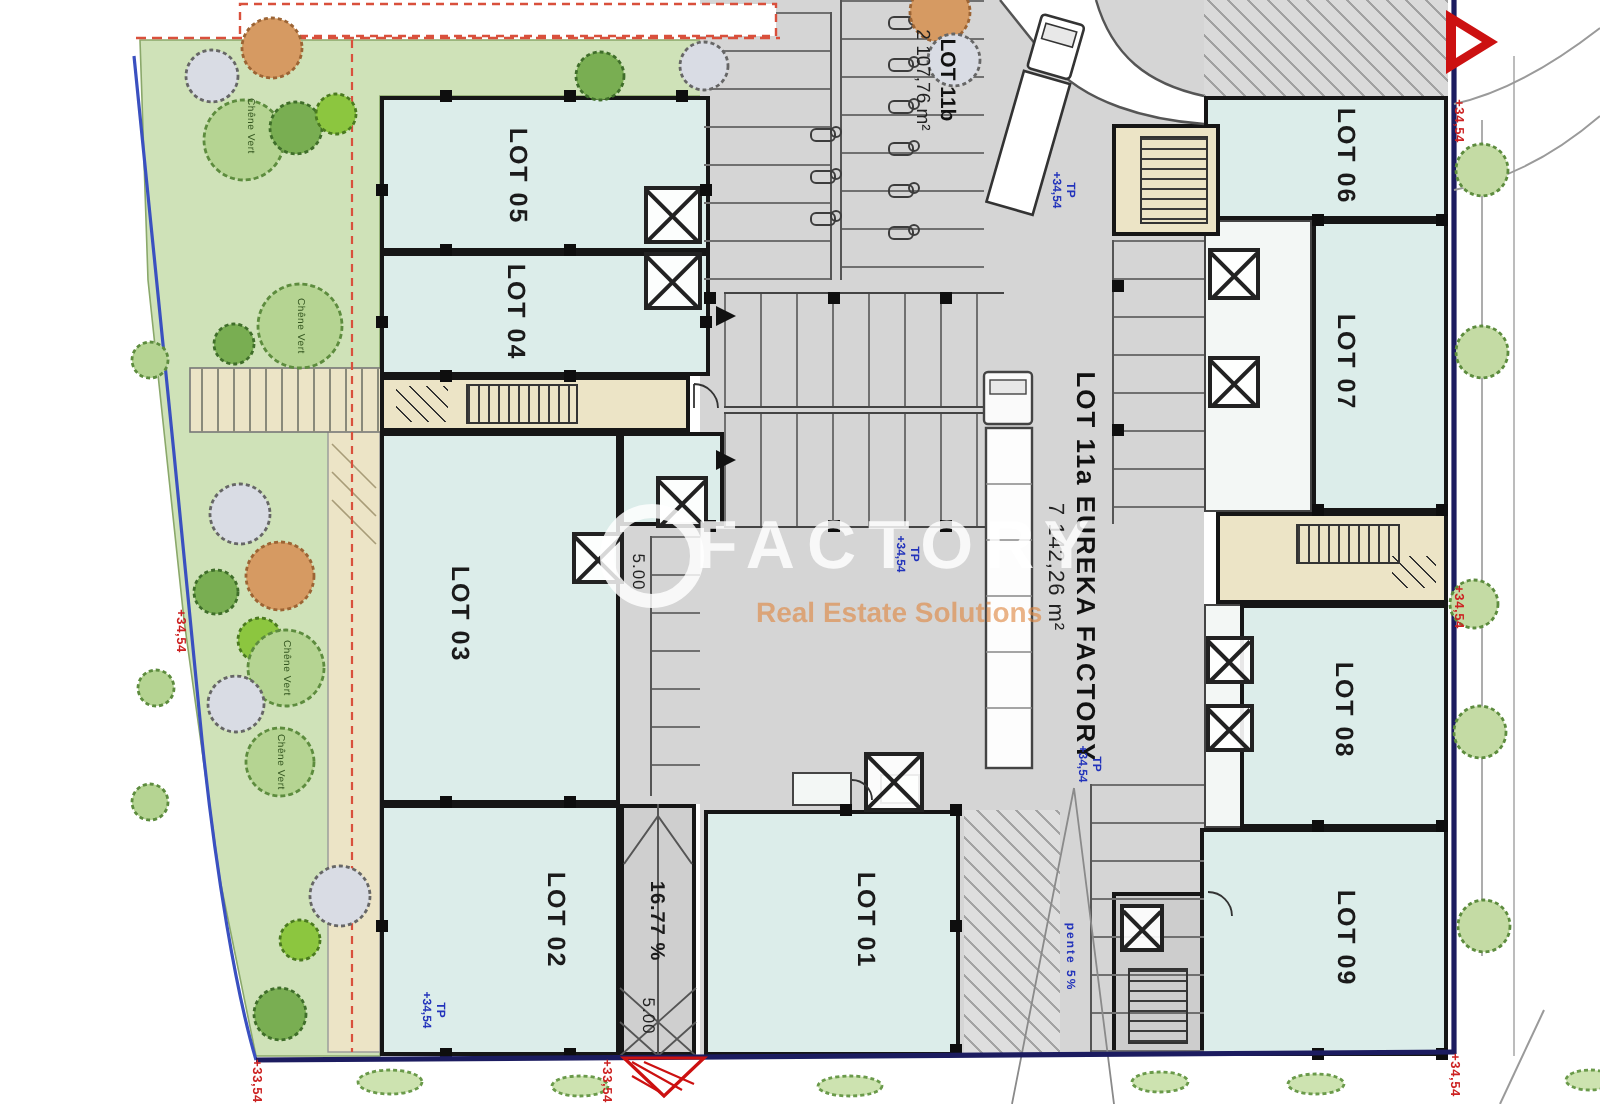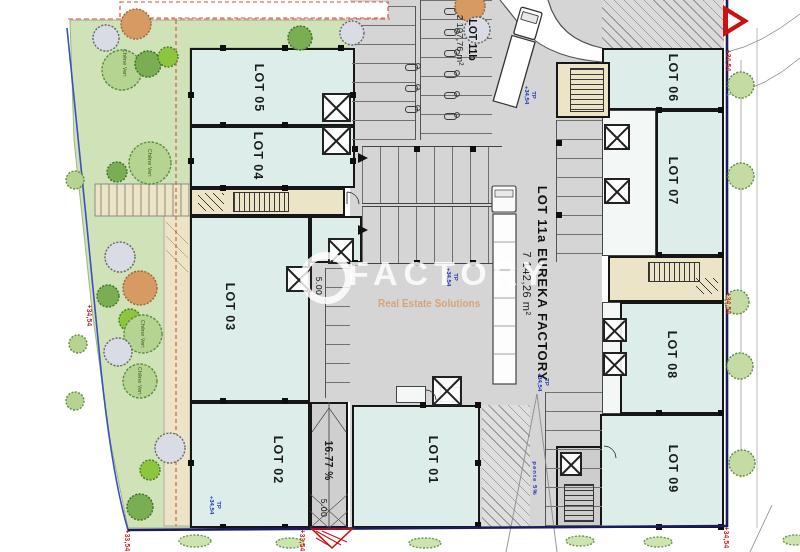--- a/index.html
+++ b/index.html
@@ -32,21 +32,21 @@
   .slope .vtext{font-size:10px;letter-spacing:.5px}
   .blue-note{color:#2233bb;font-size:6px;font-weight:bold;line-height:7px}
   .red-note{color:#cc2222;font-size:6.5px;font-weight:bold;letter-spacing:.3px}
   .tree-note{color:#33551f;font-size:5px;font-weight:normal;letter-spacing:.3px}
   .l11a-name{font-size:13px;font-weight:bold;letter-spacing:1px;color:#111}
   .l11a-area{font-size:11px;font-weight:normal;color:#222;margin-top:2px;letter-spacing:.5px}
   .l11b-name{font-size:10.5px;font-weight:bold;color:#111}
   .l11b-area{font-size:9.5px;font-weight:normal;color:#222;margin-top:1px}
   .wm-ring{position:absolute;border:7px solid rgba(255,255,255,.82);border-radius:50%;z-index:4;pointer-events:none}
   .wm-brand{position:absolute;z-index:4;font-size:34px;font-weight:700;letter-spacing:6px;color:rgba(255,255,255,.82);pointer-events:none}
-  .wm-tagline{position:absolute;z-index:4;font-size:10px;font-weight:700;color:rgba(223,134,63,.62);pointer-events:none}
+  .wm-tagline{position:absolute;z-index:4;font-size:14px;font-weight:700;color:rgba(223,134,63,.62);pointer-events:none}
 </style>
 </head>
 <body>
 
 <div id="plan">
 
   <svg class="layer" width="800" height="552" viewBox="0 0 800 552">
     <polygon points="70,20 365,20 365,45 352,48 190,48 190,528 128,528 110,440 92,310 74,140" fill="#cfe2b8" stroke="#8aa86a" stroke-width="0.8"></polygon>
     <rect x="164" y="214" width="26" height="312" fill="#ece4c6" stroke="#999" stroke-width="0.7"></rect>
     <rect x="95" y="184" width="160" height="32" fill="#ece4c6" stroke="#777" stroke-width="0.8"></rect>

